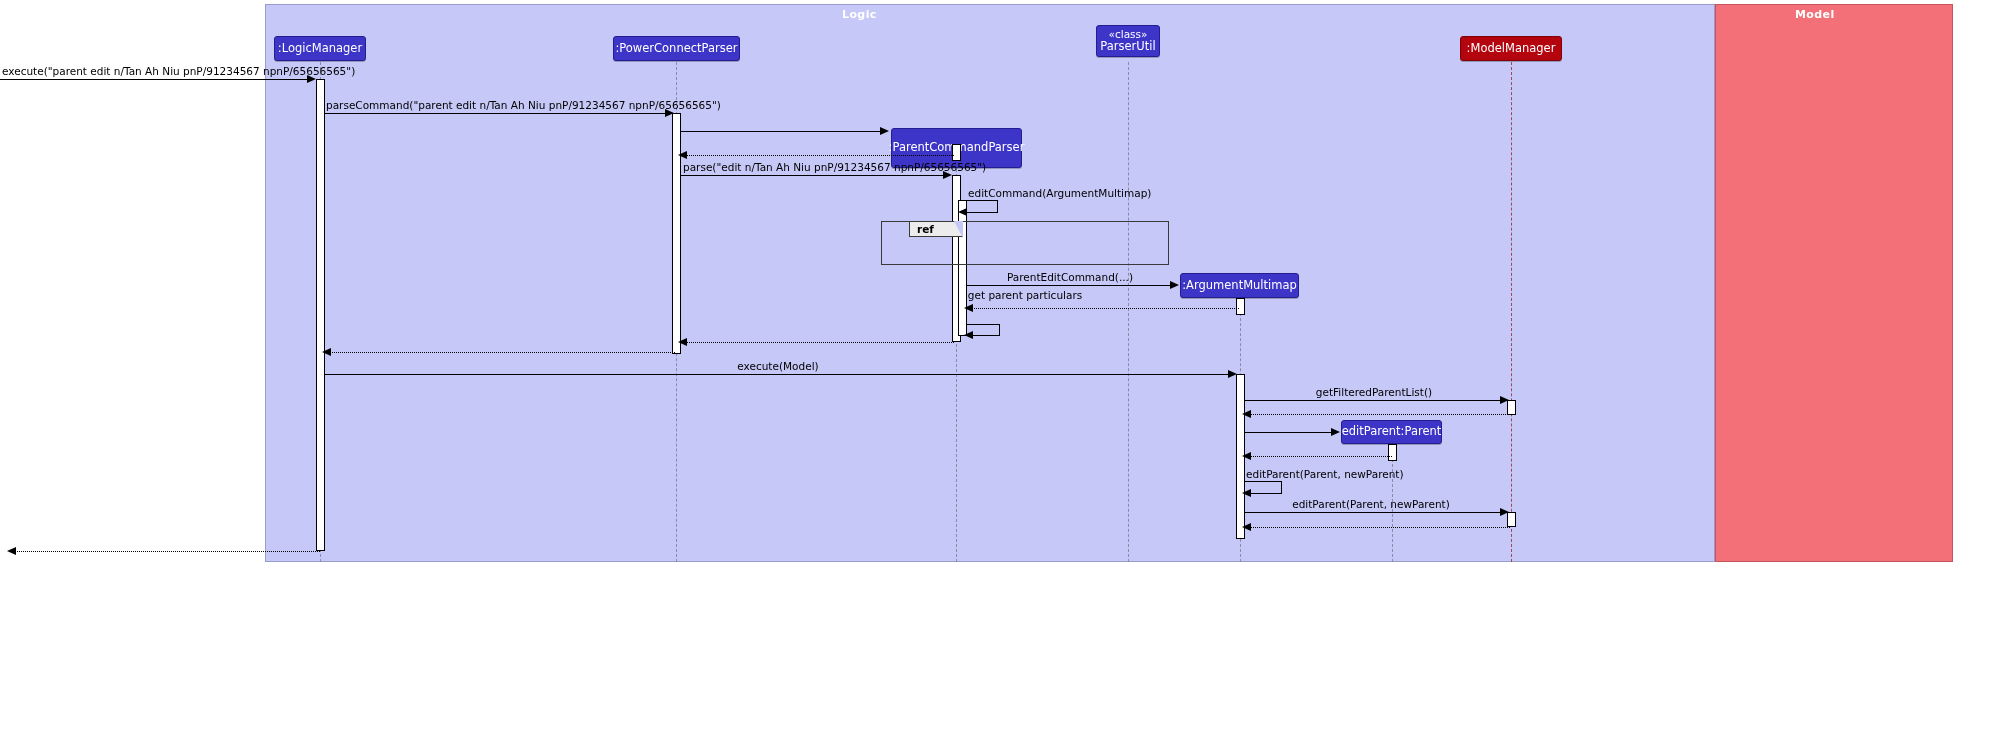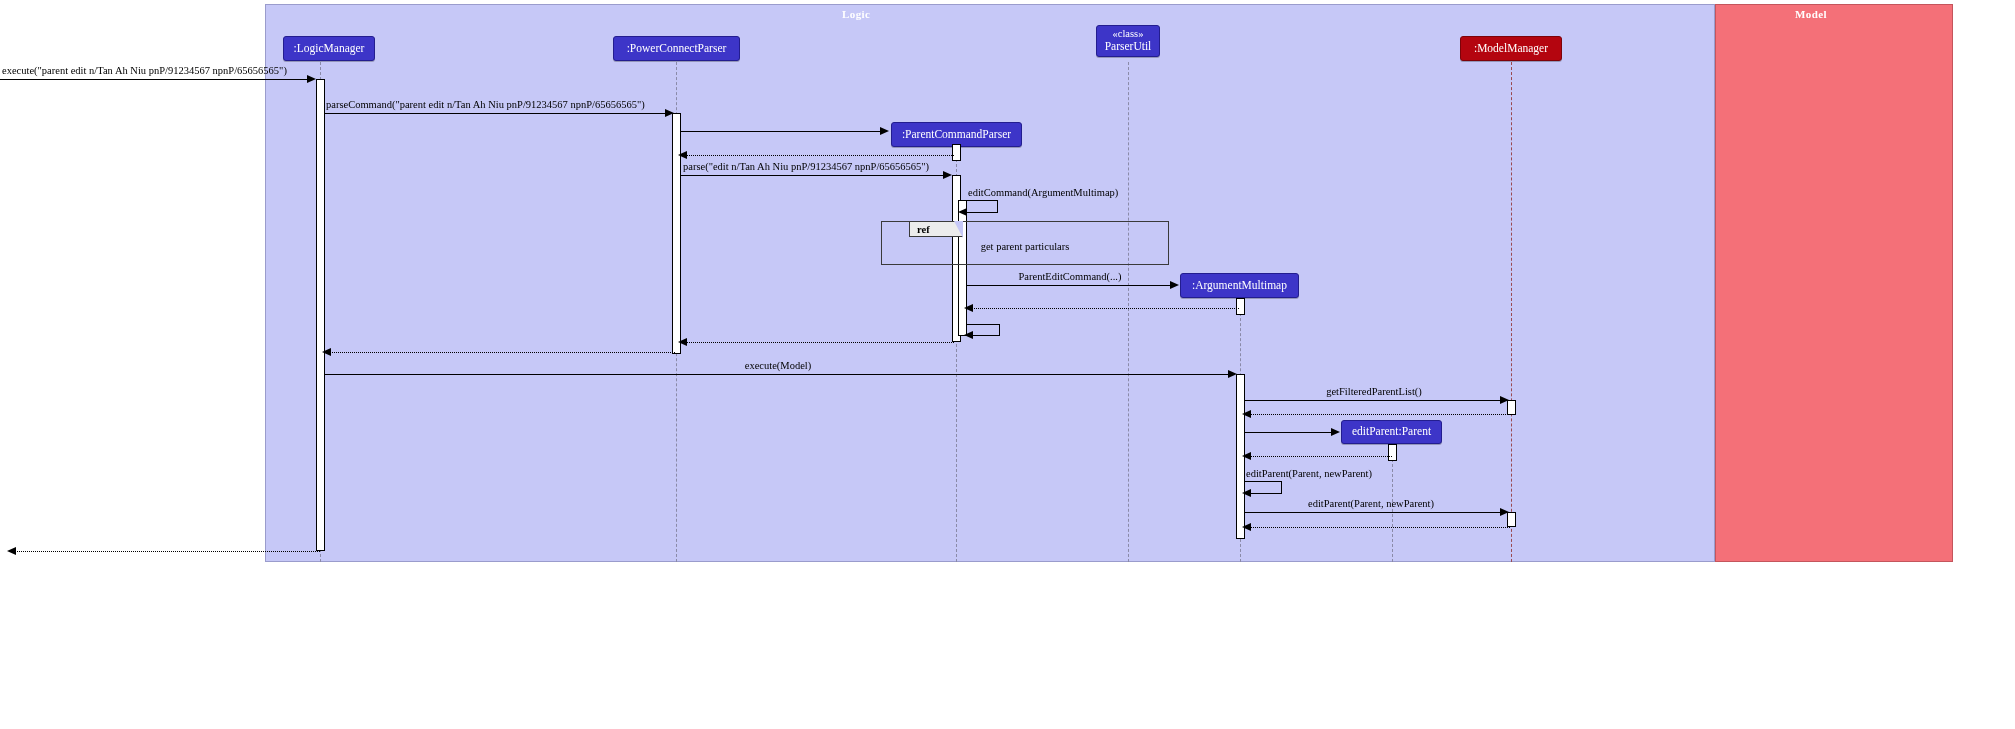--- a/index.html
+++ b/index.html
@@ -1,17 +1,17 @@
 <!DOCTYPE html>
 <html><head>
 <meta charset="utf-8">
 <style>
   html,body{margin:0;padding:0;background:#ffffff;}
   body{font-family:"DejaVu Sans","Liberation Sans",sans-serif;}
-  #canvas{position:relative;width:2015px;height:729px;background:#ffffff;overflow:hidden;font-family:Liberation Serif, serif;}
+  #canvas{position:relative;width:2015px;height:729px;background:#ffffff;overflow:hidden;}
 
   .frame{position:absolute;box-sizing:border-box;}
   .frame-logic{left:265px;top:4px;width:1450px;height:558px;background:#c6c8f7;border:1px solid #9a9ccc;}
   .frame-model{left:1715px;top:4px;width:238px;height:558px;background:#f47078;border:1px solid #c4555c;}
   .frame-label{position:absolute;color:#ffffff;font-size:11px;font-weight:bold;letter-spacing:.4px;white-space:nowrap;}
 
   .lifeline{position:absolute;width:0;border-left:1px dashed #8a8aa8;}
   .lifeline.model-ll{border-left-color:#9a4a50;}
 
   .obox{position:absolute;box-sizing:border-box;background:#3d35c8;border:1px solid #231d8f;border-radius:3px;
@@ -29,50 +29,50 @@
   .msglabel{position:absolute;font-size:10.5px;color:#000;white-space:nowrap;transform:translateX(-50%);}
   .msglabel.lft{transform:none;}
 
   .selfcall{position:absolute;box-sizing:border-box;border:1px solid #000;border-left:none;height:13px;}
 
   .refbox{position:absolute;box-sizing:border-box;background:transparent;border:1px solid #3a3a3a;}
   .reftab{position:absolute;box-sizing:border-box;background:#ececec;border:1px solid #3a3a3a;height:16px;
           font-size:10.5px;font-weight:bold;display:flex;align-items:center;padding-left:7px;color:#000;}
   .reftab:after{content:"";position:absolute;right:-1px;top:-1px;width:0;height:0;
                 border-top:17px solid #c6c8f7;border-left:9px solid transparent;}
-  .reftext{position:absolute;font-size:10.5px;color:#000;white-space:nowrap;transform:translateX(-50%);}
+  .reftext{position:absolute;font-size:10.5px;color:#000;white-space:nowrap;transform:translateX(-50%);margin-top:48px;}
 </style>
 </head>
 <body>
 
 <div id="canvas">
 
   <div class="frame frame-logic"></div>
   <div class="frame-label" style="left:842px;top:8px;">Logic</div>
 
   <div class="frame frame-model"></div>
   <div class="frame-label" style="left:1795px;top:8px;text-align:right;">Model</div>
 
   <div class="lifeline" style="left:320px;top:62px;height:500px;"></div>
   <div class="lifeline" style="left:676px;top:62px;height:500px;"></div>
   <div class="lifeline" style="left:956px;top:144px;height:418px;"></div>
   <div class="lifeline" style="left:1128px;top:62px;height:500px;"></div>
   <div class="lifeline" style="left:1240px;top:298px;height:264px;"></div>
   <div class="lifeline" style="left:1392px;top:444px;height:118px;"></div>
   <div class="lifeline model-ll" style="left:1511px;top:62px;height:500px;"></div>
 
-  <div class="obox" style="left:274px;top:36px;width:92px;height:25px;margin-left:9px;">
+  <div class="obox" style="left:274px;top:36px;width:92px;height:25px;">
     <span>:LogicManager</span>
   </div>
 
   <div class="obox" style="left:613px;top:36px;width:127px;height:25px;">
     <span>:PowerConnectParser</span>
   </div>
 
-  <div class="obox" style="left:891px;top:122px;width:131px;height:25px;">
+  <div class="obox" style="left:891px;top:128px;width:131px;height:40px;">
     <span>:ParentCommandParser</span>
   </div>
 
   <div class="obox" style="left:1096px;top:25px;width:64px;height:32px;">
     <span class="stereo">«class»</span>
     <span>ParserUtil</span>
   </div>
 
   <div class="obox" style="left:1180px;top:273px;width:119px;height:25px;">
     <span>:ArgumentMultimap</span>

